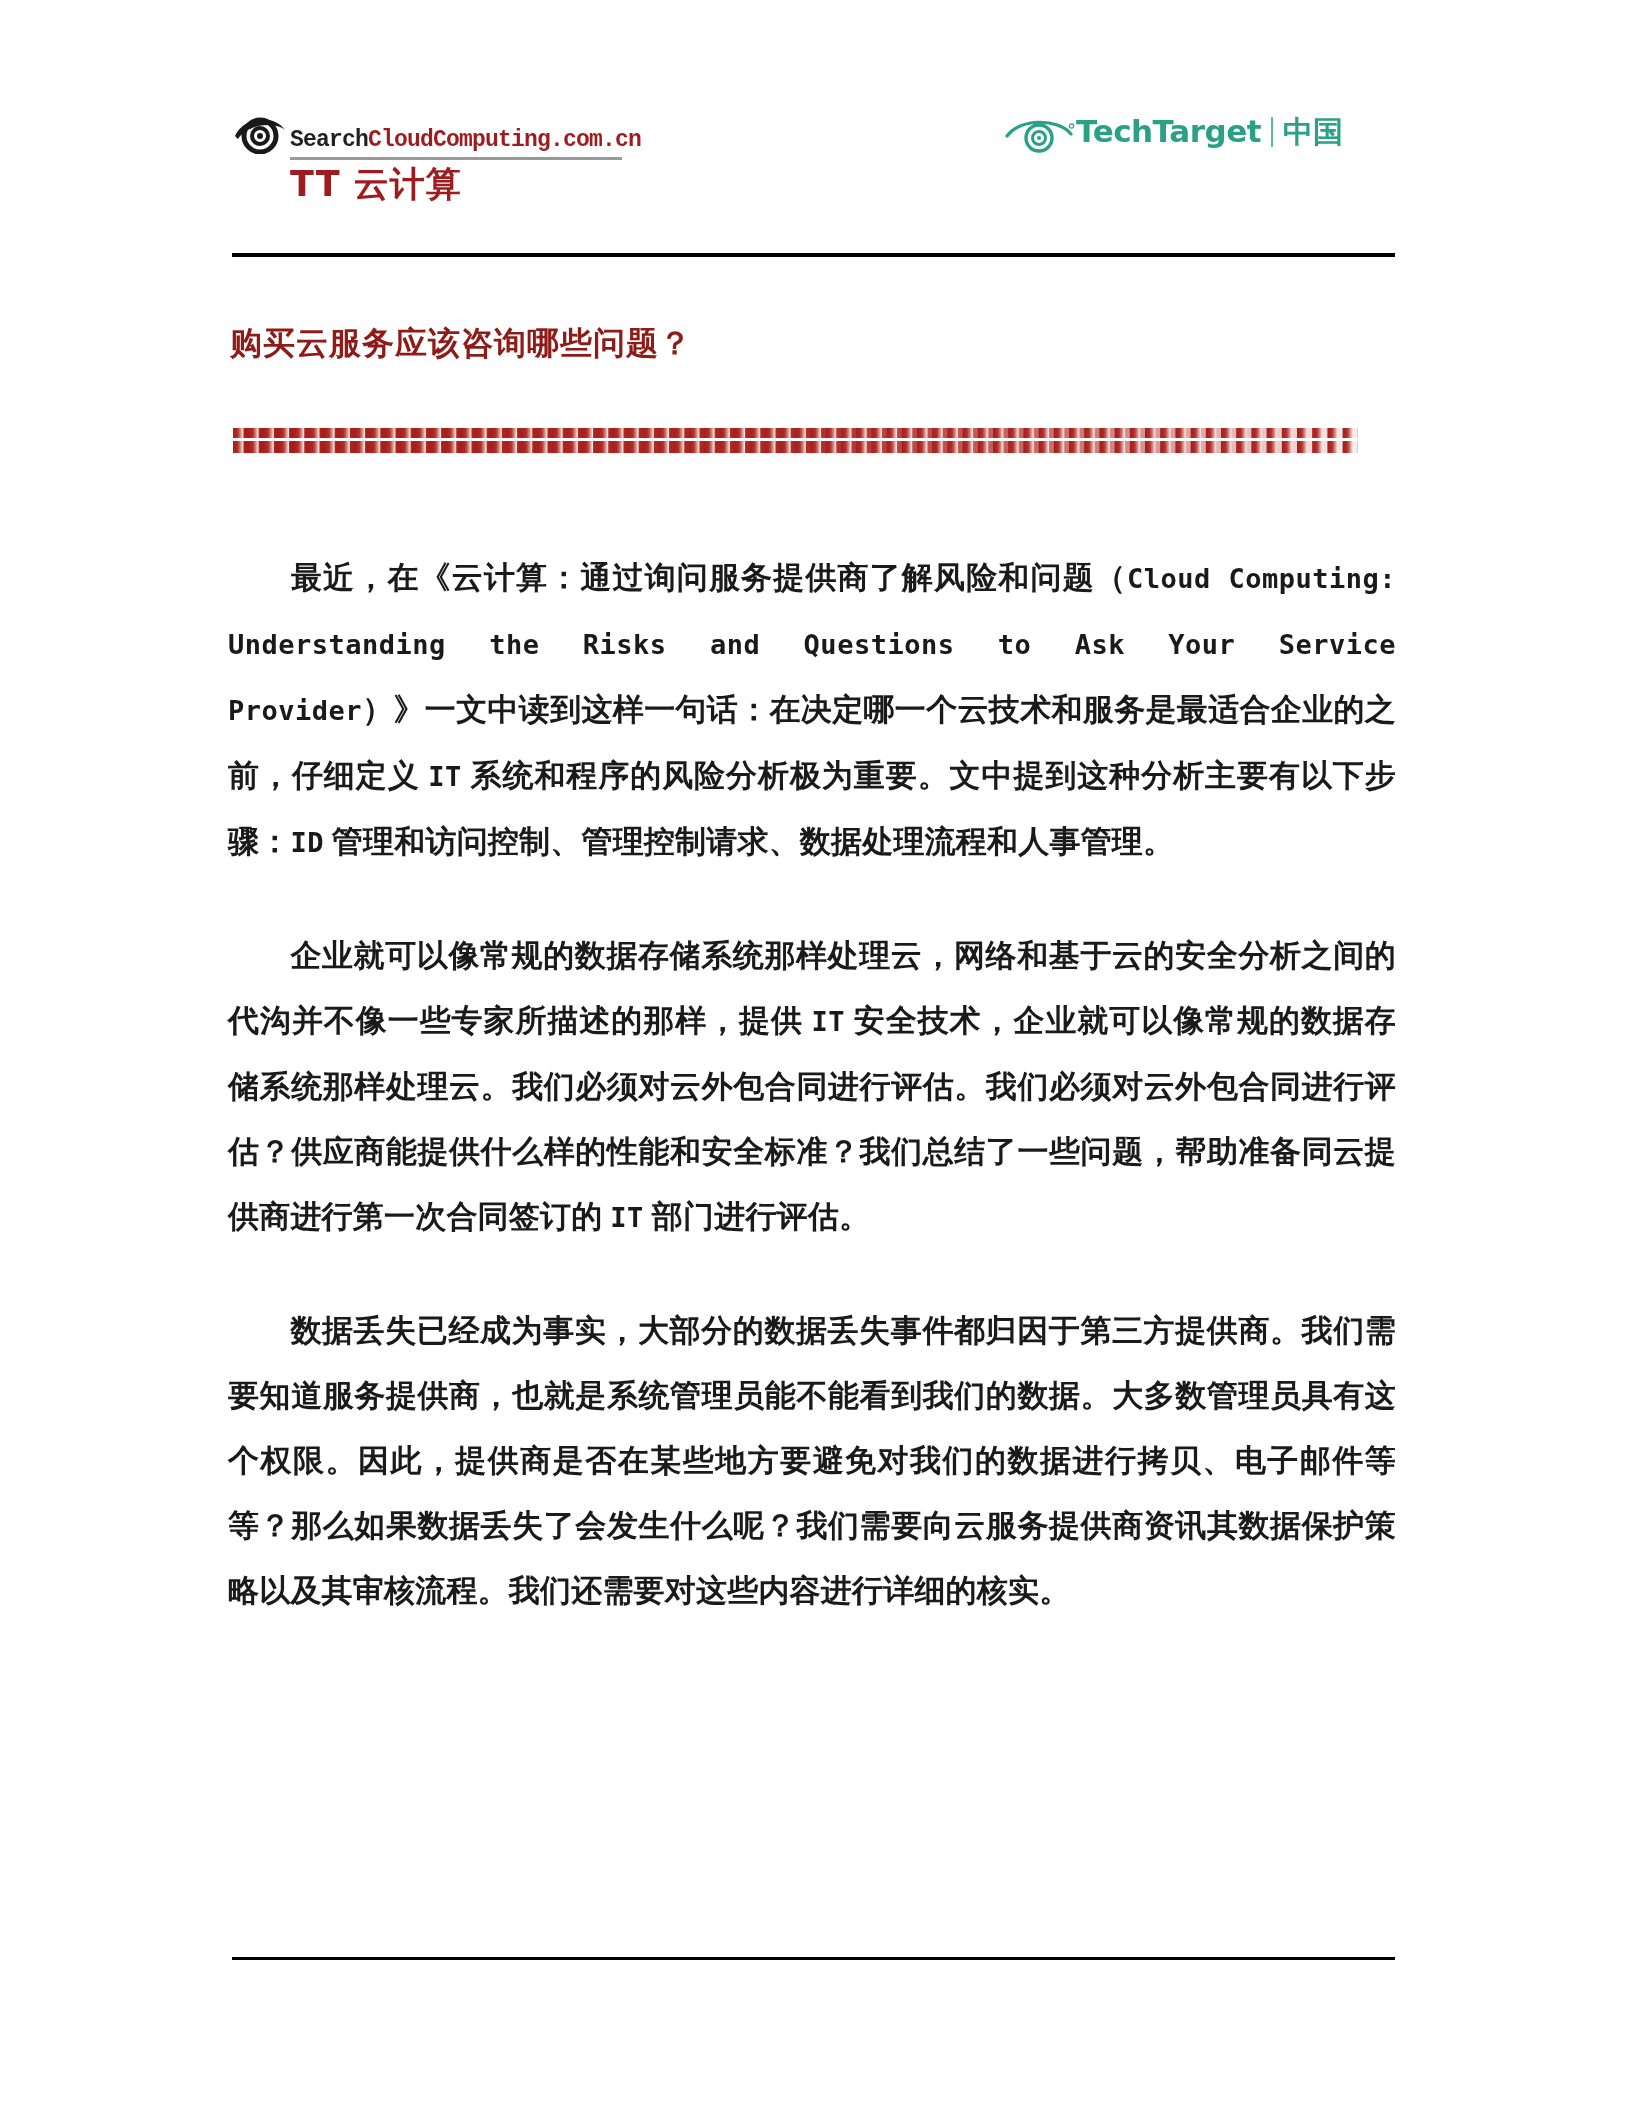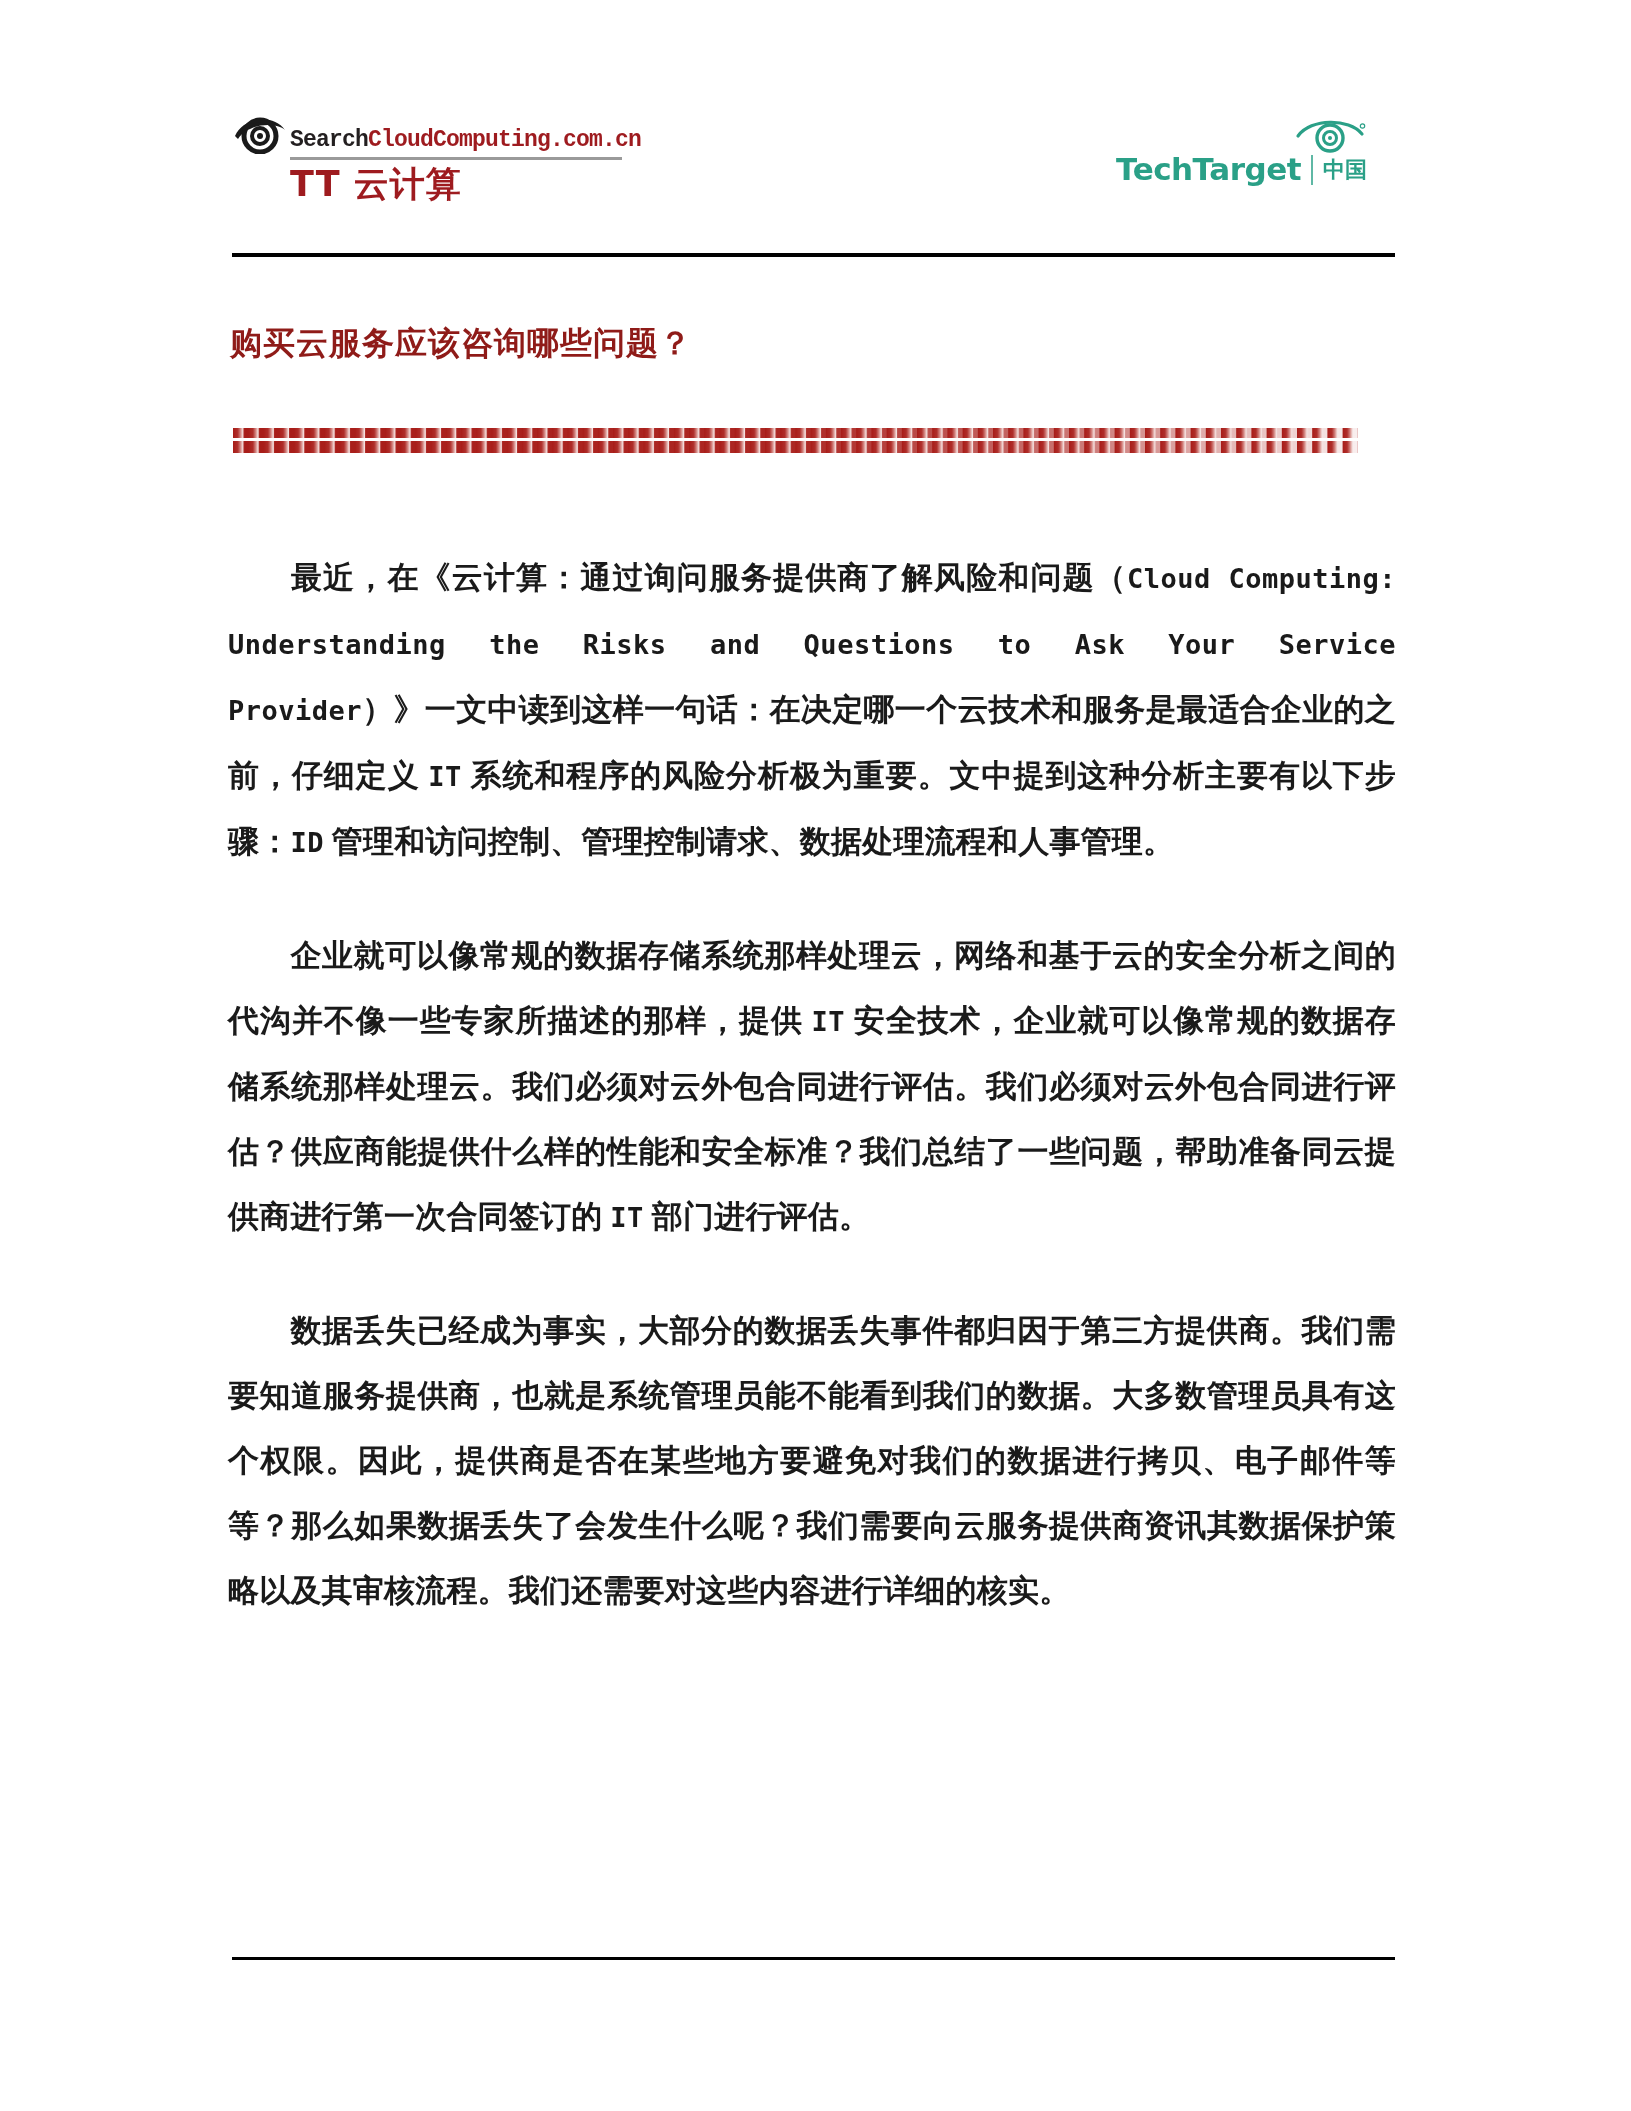--- a/index.html
+++ b/index.html
@@ -74,24 +74,24 @@
     font-weight: bold;
     font-size: 35px;
     letter-spacing: 1px;
     color: #9e1b1f;
     line-height: 1;
     white-space: nowrap;
   }
 
   .brand-right {
     display: flex;
-    flex-direction: column;
-    align-items: flex-end;
+    flex-direction: row;
+    align-items: flex-start;
     padding-top: 8px;
-    margin-right: 28px;
+    margin-right: 52px;
   }
   .tt-eye {
     width: 74px;
     height: 40px;
     display: block;
     margin-bottom: -2px;
   }
   .tt-word-row {
     display: flex;
     align-items: center;
@@ -108,21 +108,21 @@
   .tt-divider {
     width: 2px;
     height: 30px;
     background: #2aa087;
     margin: 0 10px;
     opacity: 0.75;
   }
   .tt-cn {
     font-family: "DejaVu Sans", "Liberation Sans", sans-serif;
     font-weight: bold;
-    font-size: 22px;
+    font-size: 30px;
     color: #2aa087;
     line-height: 1;
   }
 
   .header-rule {
     position: absolute;
     left: 232px;
     top: 253px;
     width: 1163px;
     height: 4px;

